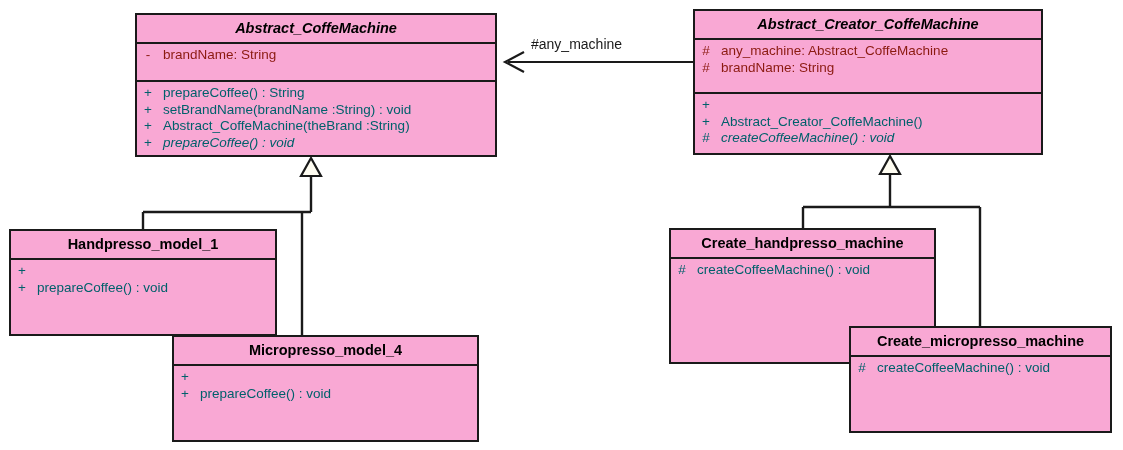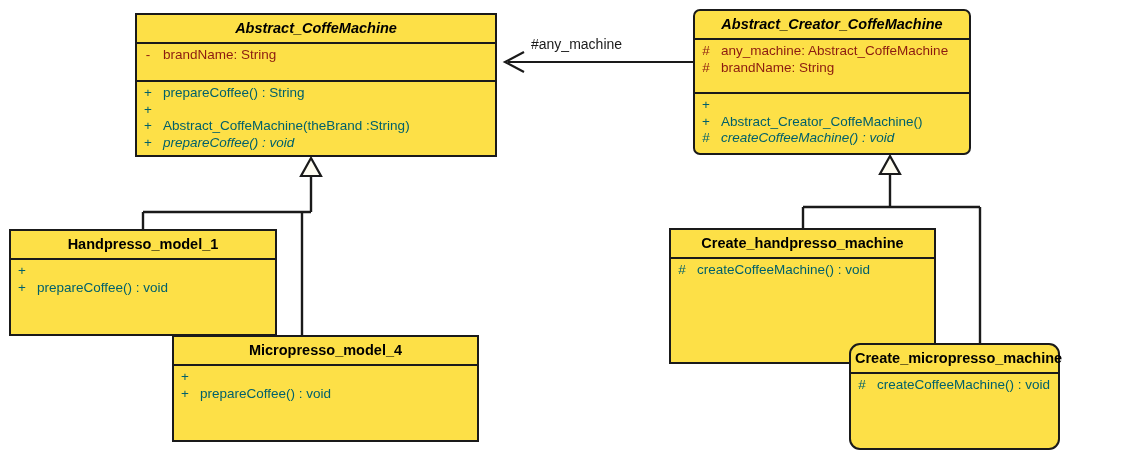--- a/index.html
+++ b/index.html
@@ -19,21 +19,21 @@
     position: absolute;
     left: 0;
     top: 0;
     width: 1123px;
     height: 450px;
     pointer-events: none;
   }
   .uml-class {
     position: absolute;
     box-sizing: border-box;
-    background: #fde047;
+    background: #f9a8d4;
     border: 2px solid #1a1a1a;
     z-index: 2;
   }
   .class-name {
     text-align: center;
     font-size: 14.5px;
     font-weight: bold;
     color: #000000;
     padding: 5px 4px 6px 4px;
     border-bottom: 2px solid #1a1a1a;
@@ -121,33 +121,34 @@
         <span class="mtext">brandName:  String</span>
       </div>
     </div>
     <div class="compartment methods">
       <div class="member">
         <span class="vis">+</span>
         <span class="mtext">prepareCoffee() : String</span>
       </div>
       <div class="member">
         <span class="vis">+</span>
+        <span class="mtext">setBrandName(brandName :String) : void</span>
       </div>
       <div class="member">
         <span class="vis">+</span>
         <span class="mtext">Abstract_CoffeMachine(theBrand :String)</span>
       </div>
       <div class="member italic">
         <span class="vis">+</span>
         <span class="mtext">prepareCoffee() : void</span>
       </div>
     </div>
   </div>
 
-  <div class="uml-class" style="left:693px; top:9px; width:278px; height:146px;border-radius:7px;">
+  <div class="uml-class" style="left:693px; top:9px; width:350px; height:146px;">
     <div class="class-name abstract">Abstract_Creator_CoffeMachine</div>
     <div class="compartment attrs" style="height:45px;">
       <div class="member">
         <span class="vis">#</span>
         <span class="mtext">any_machine:  Abstract_CoffeMachine</span>
       </div>
       <div class="member">
         <span class="vis">#</span>
         <span class="mtext">brandName:  String</span>
       </div>
@@ -196,21 +197,21 @@
   <div class="uml-class" style="left:669px; top:228px; width:267px; height:136px;">
     <div class="class-name">Create_handpresso_machine</div>
     <div class="compartment methods">
       <div class="member">
         <span class="vis">#</span>
         <span class="mtext">createCoffeeMachine() : void</span>
       </div>
     </div>
   </div>
 
-  <div class="uml-class" style="left:849px; top:343px; width:211px; height:107px;border-radius:11px;">
+  <div class="uml-class" style="left:849px; top:326px; width:263px; height:107px;">
     <div class="class-name">Create_micropresso_machine</div>
     <div class="compartment methods">
       <div class="member">
         <span class="vis">#</span>
         <span class="mtext">createCoffeeMachine() : void</span>
       </div>
     </div>
   </div>
 
 </div>

